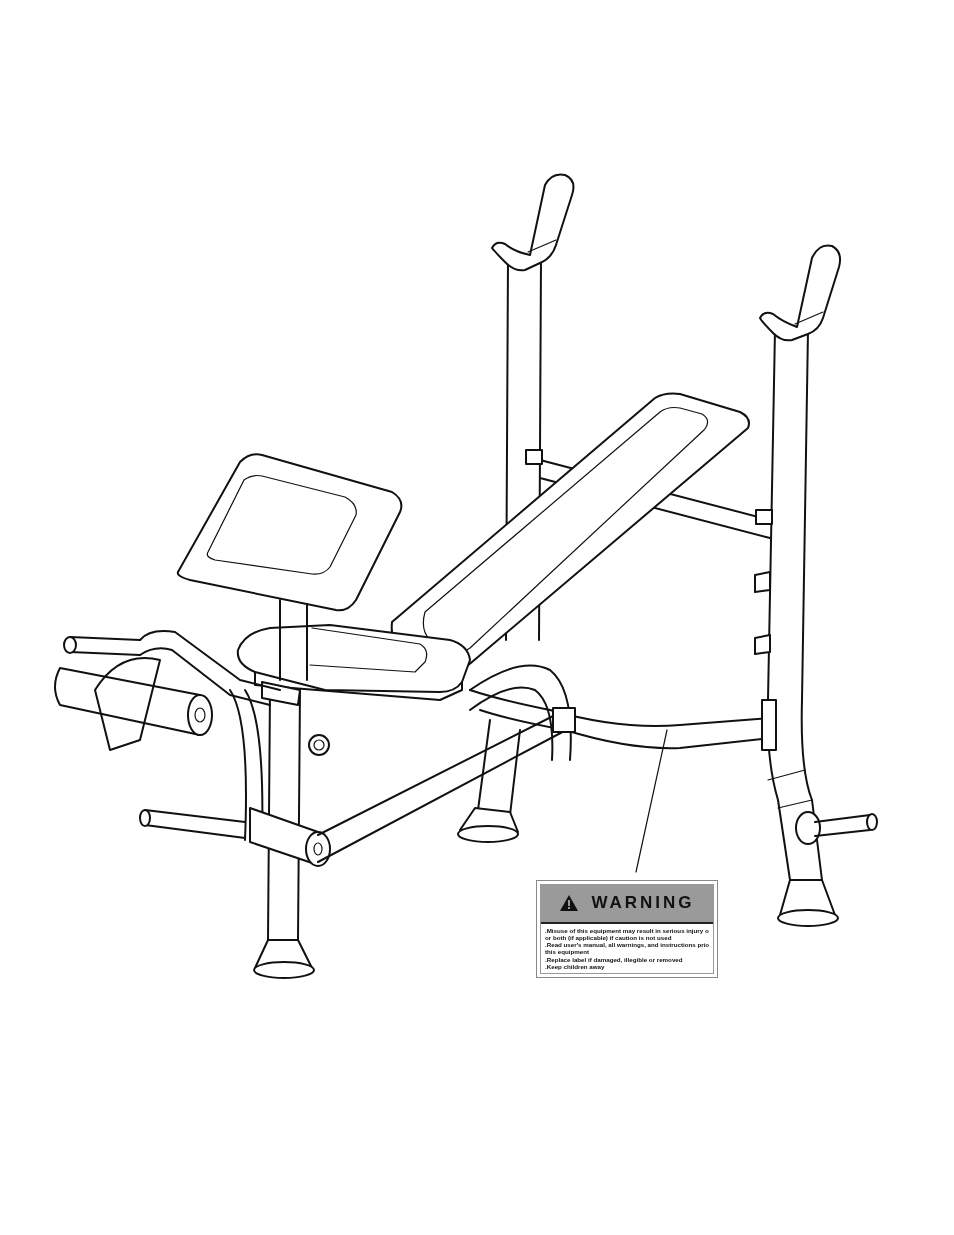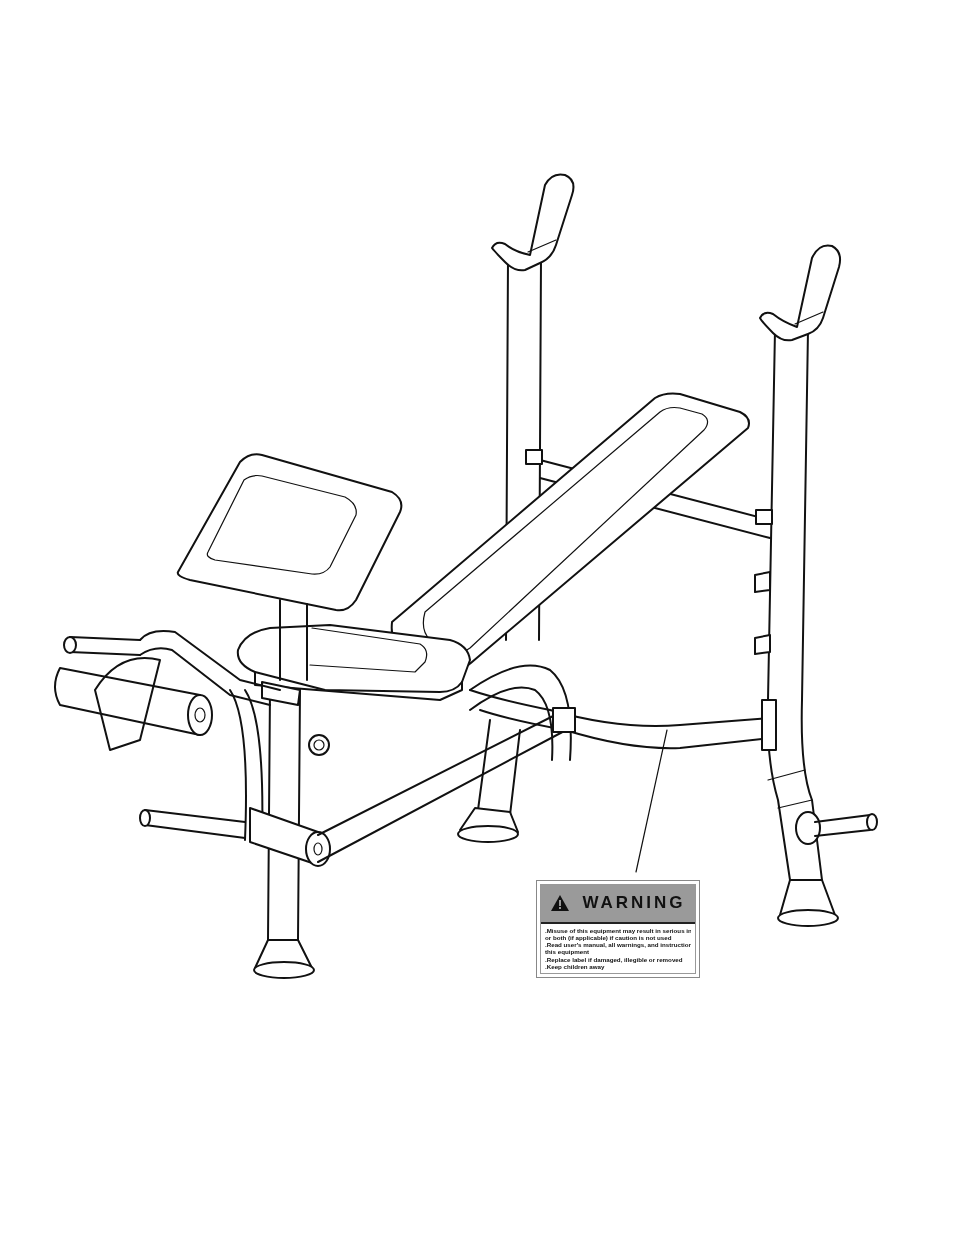--- a/index.html
+++ b/index.html
@@ -2,21 +2,21 @@
 <html><head>
 <meta charset="utf-8">
 <style>
   html, body { margin: 0; padding: 0; background: #ffffff; }
   body { width: 954px; height: 1235px; position: relative; overflow: hidden; font-family: "Liberation Sans", sans-serif; }
   #drawing { position: absolute; left: 0; top: 0; width: 954px; height: 1235px; }
   #drawing .ln { fill: none; stroke: #111; stroke-width: 2; stroke-linejoin: round; stroke-linecap: round; }
   #drawing .ln-thin { fill: none; stroke: #111; stroke-width: 1.2; stroke-linejoin: round; stroke-linecap: round; }
   #drawing .fill-w { fill: #fff; stroke: #111; stroke-width: 2; stroke-linejoin: round; }
   .warning-label {
-    position: absolute; left: 536px; top: 880px; width: 164px; height: 98px;
+    position: absolute; left: 536px; top: 880px; width: 182px; height: 98px;
     border: 1px solid #888; background: #fff; box-sizing: border-box; padding: 3px;
   }
   .warning-inner { border: 1px solid #999; height: 100%; box-sizing: border-box; display: flex; flex-direction: column; }
   .warning-head {
     background: #9a9a9a; height: 40px; display: flex; align-items: center; justify-content: center;
     border-bottom: 2px solid #222; gap: 12px;
   }
   .warning-title { font-family: "Liberation Sans", sans-serif; font-weight: bold; font-size: 17px; letter-spacing: 3px; color: #111; }
   .warning-icon { width: 20px; height: 18px; display: block; }
   .warning-body { padding: 3px 4px; font-family: "Liberation Sans", sans-serif; font-size: 6.2px; line-height: 7.2px; color: #111; font-weight: bold; }

